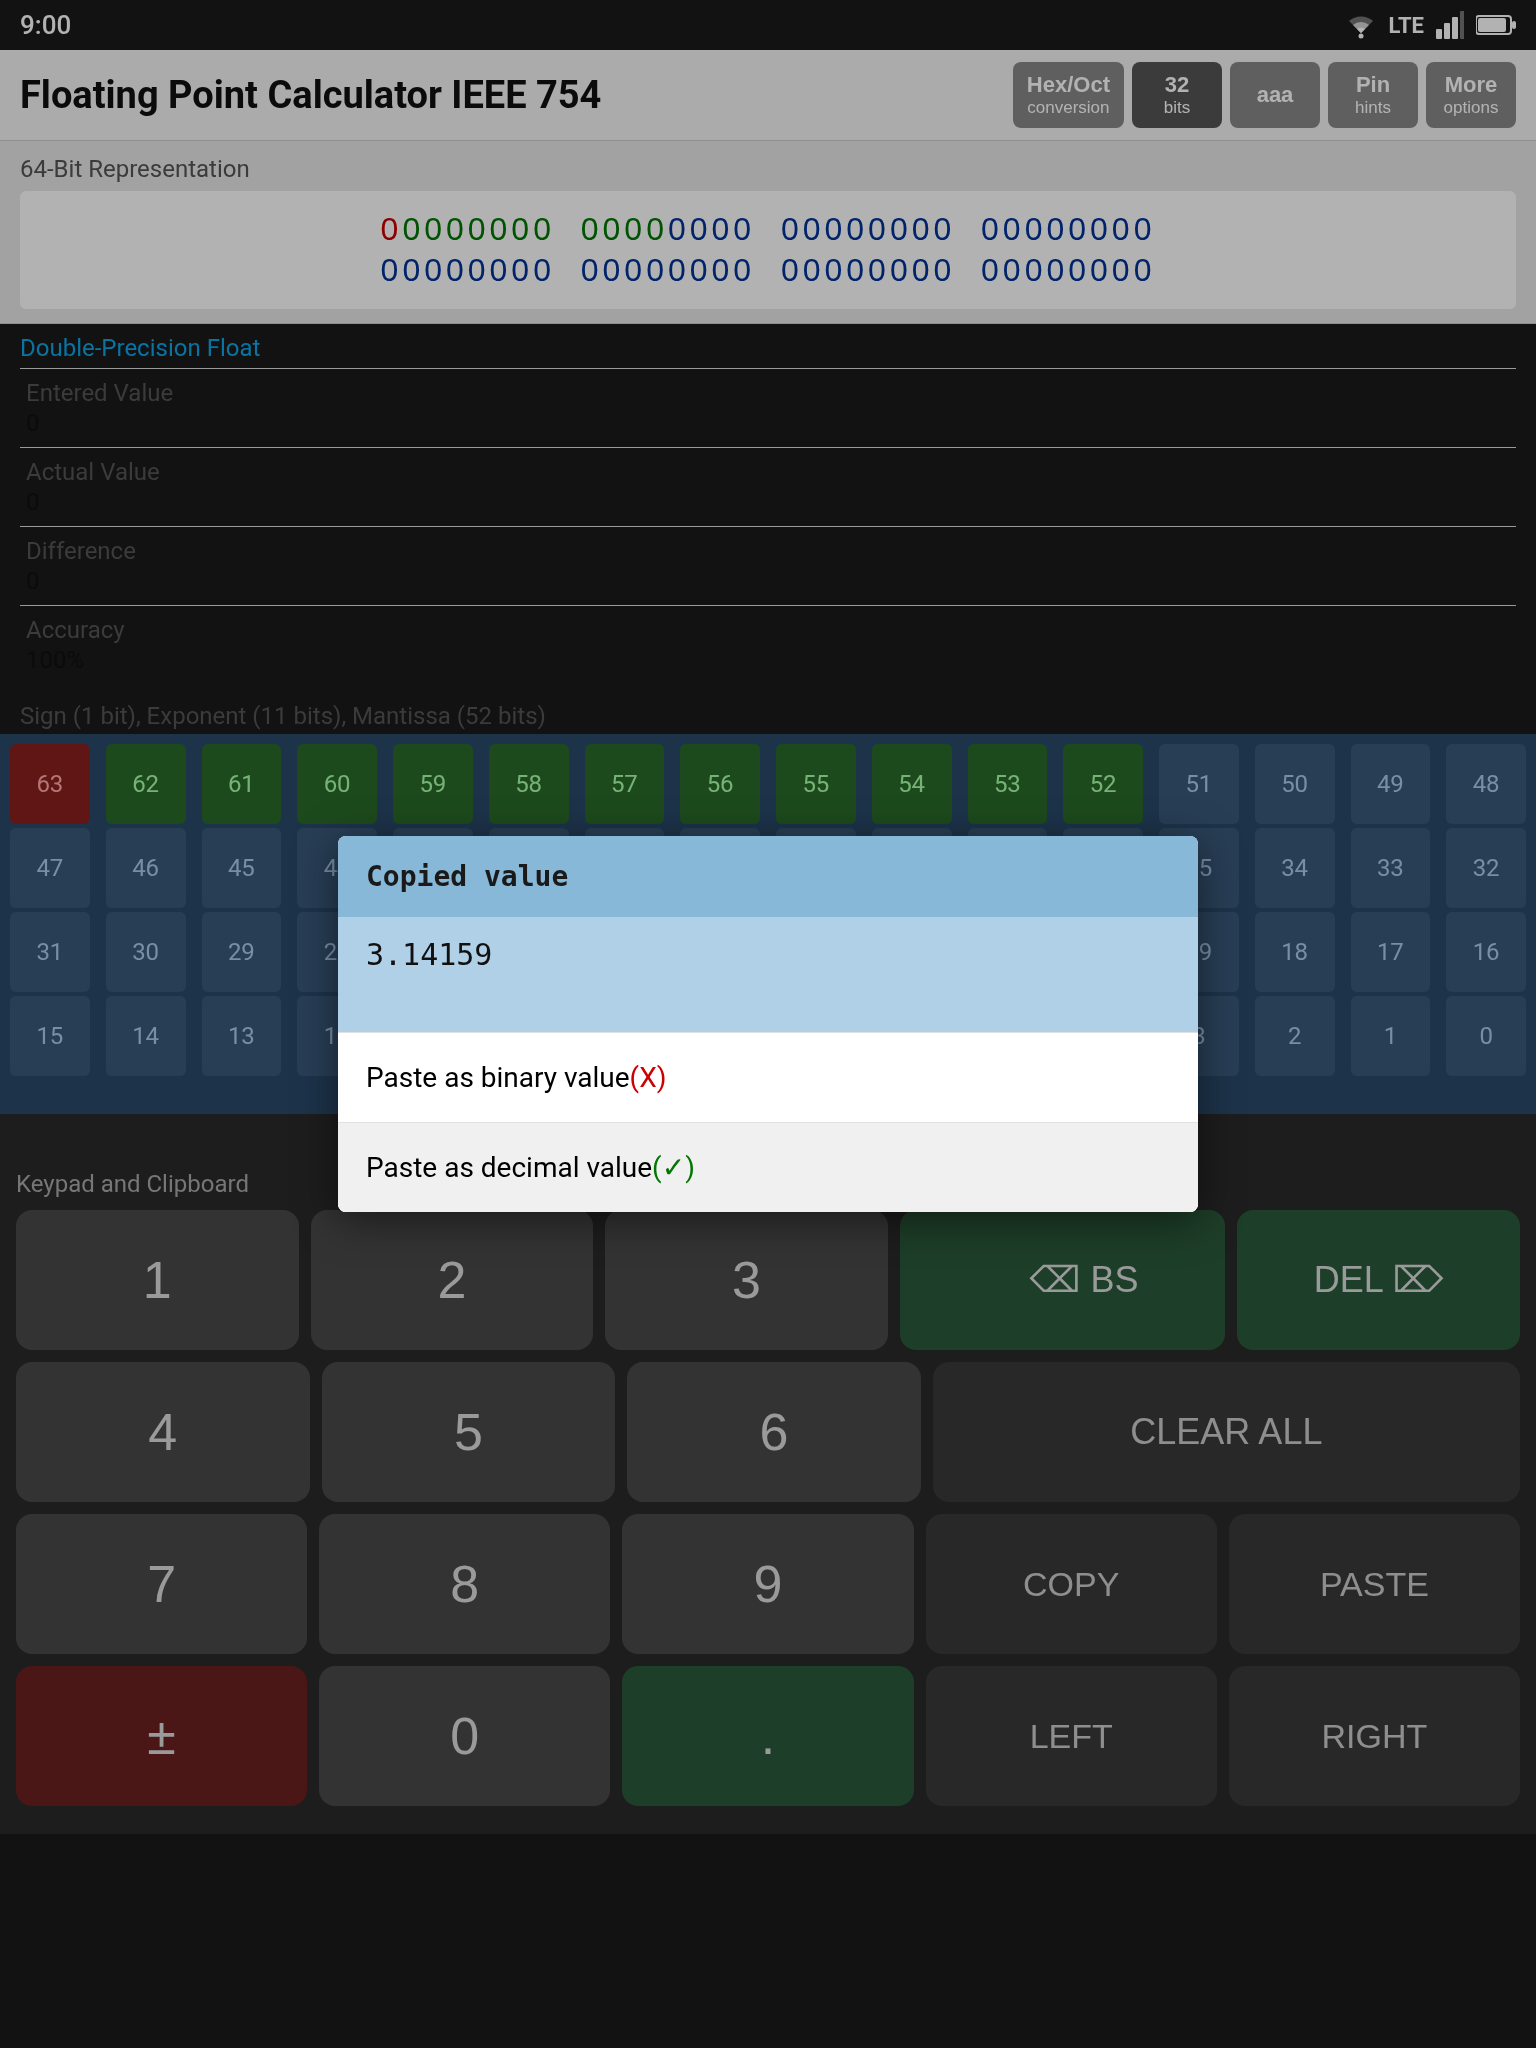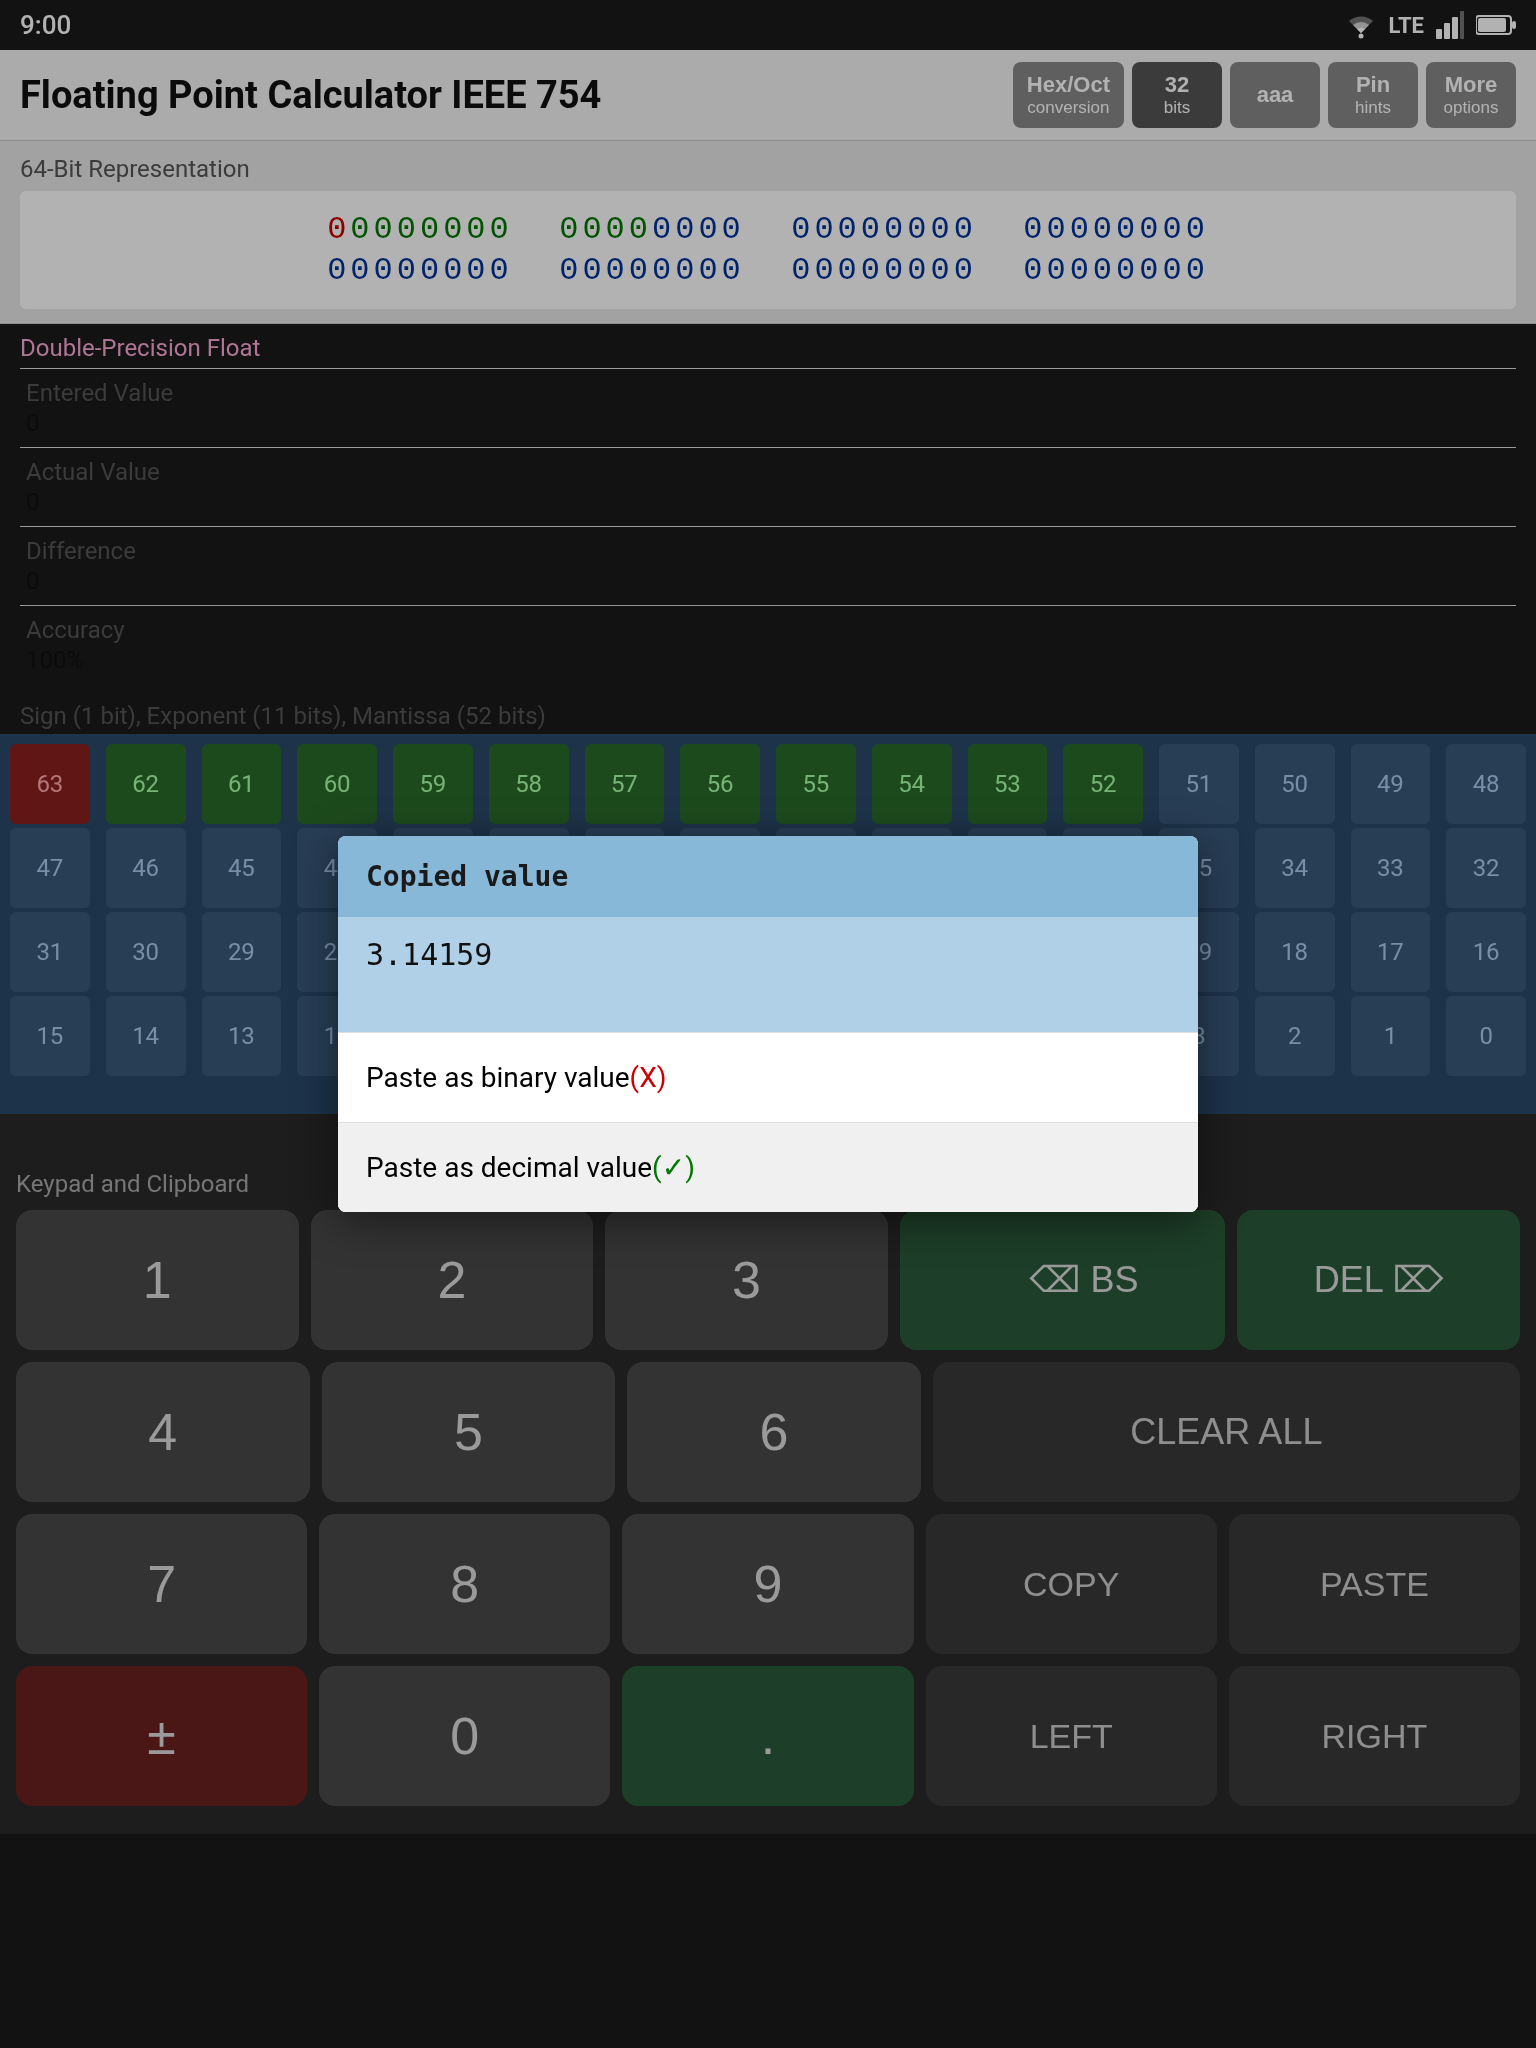--- a/index.html
+++ b/index.html
@@ -76,37 +76,37 @@
       font-size: 24px;
       color: #555;
       margin-bottom: 8px;
     }
     #bits-display {
       background: white;
       border-radius: 6px;
       padding: 16px;
       text-align: center;
       font-size: 32px;
-      font-family: Liberation Mono, monospace;
+      font-family: Liberation Sans, sans-serif;
       letter-spacing: 4px;
     }
     .bits-row {
       margin: 4px 0;
     }
     .bit-sign { color: #cc0000; }
     .bit-exp { color: #007700; }
     .bit-mantissa { color: #003399; }
 
     
     #double-section {
       padding: 0 20px 10px;
     }
     #double-label {
       font-size: 24px;
-      color: #f9a8d4;
+      color: #0ea5e9;
       padding: 10px 0 6px;
     }
     .dp-row {
       border-top: 1px solid #ddd;
       padding: 10px 6px;
       font-size: 24px;
     }
     .dp-row-label { color: #555; }
     .dp-row-value { color: #111; margin-top: 2px; }
 

